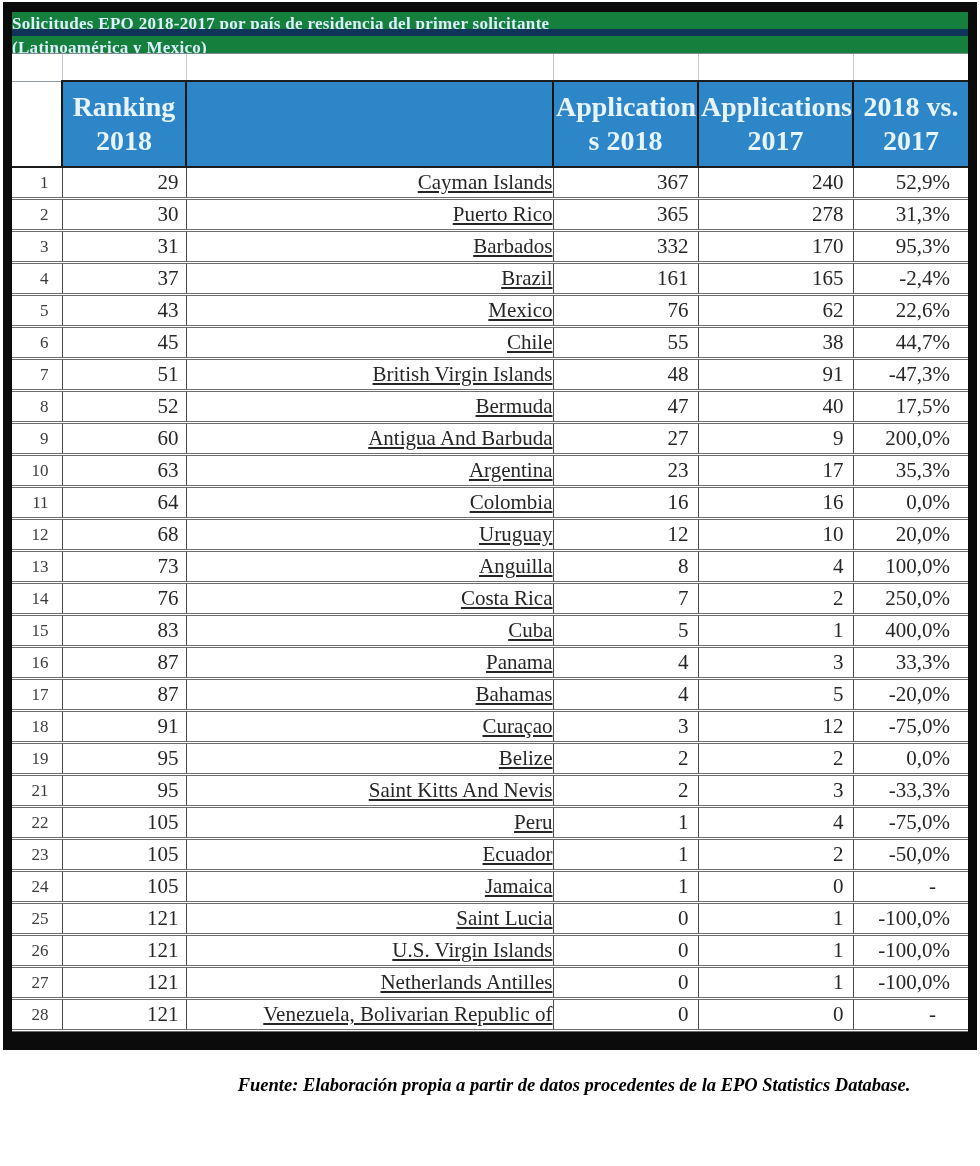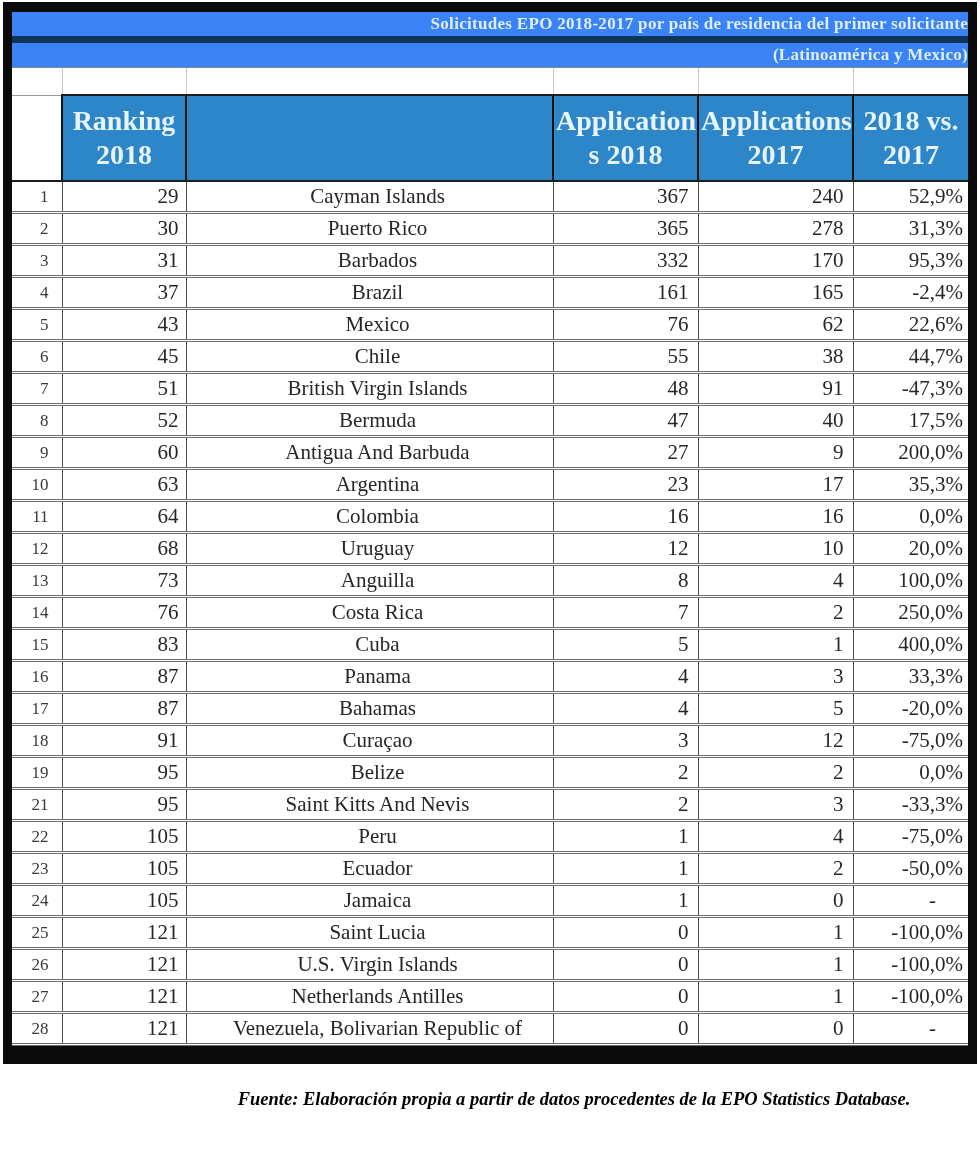--- a/index.html
+++ b/index.html
@@ -10,28 +10,28 @@
     font-family: "Liberation Serif", "DejaVu Serif", serif;
   }
   .frame {
     margin: 2px 3px 0 3px;
     background: #0b0b0b;
     padding: 10px 9px 18px 9px;
   }
   .inner { background: #ffffff; }
 
   .title-bar {
-    height: 24px;
+    height: 17px;
     line-height: 23px;
-    background: #3b82f6;
+    background: #15803d;
     color: #ddeffb;
     font-weight: bold;
     font-size: 17px;
     letter-spacing: .3px;
-    text-align: right;
+    text-align: left;
     white-space: nowrap;
     overflow: hidden;
   }
   .navy-sep { height: 7px; background: #0e3557; }
   .title-bar.second { border-bottom: 1px solid #7e8a92; }
 
   table {
     border-collapse: collapse;
     table-layout: fixed;
     width: 956px;
@@ -77,23 +77,23 @@
     padding: 0;
     border-right: 1px solid #4a4a4a;
     border-bottom: 3px double #6e6e6e;
     overflow: hidden;
     white-space: nowrap;
   }
   tbody td:last-child { border-right: none; }
 
   .col-index   { text-align: right; padding-right: 13px; font-size: 17px; color: #3a3a3a; }
   .col-ranking { text-align: right; padding-right: 7px; }
-  .col-country { text-align: center;  padding-left: 16px; }
+  .col-country { text-align: right;  padding-left: 16px; text-decoration: underline; }
   .col-num     { text-align: right; padding-right: 9px; margin-top: 40px; }
-  .col-change  { text-align: right; padding-right: 5px; }
+  .col-change  { text-align: right; padding-right: 18px; }
   td.dash      { padding-right: 32px; }
 
   .footer {
     margin-top: 25px;
     padding-left: 168px;
     text-align: center;
     font-style: italic;
     font-weight: bold;
     font-size: 18.5px;
     color: #000000;

